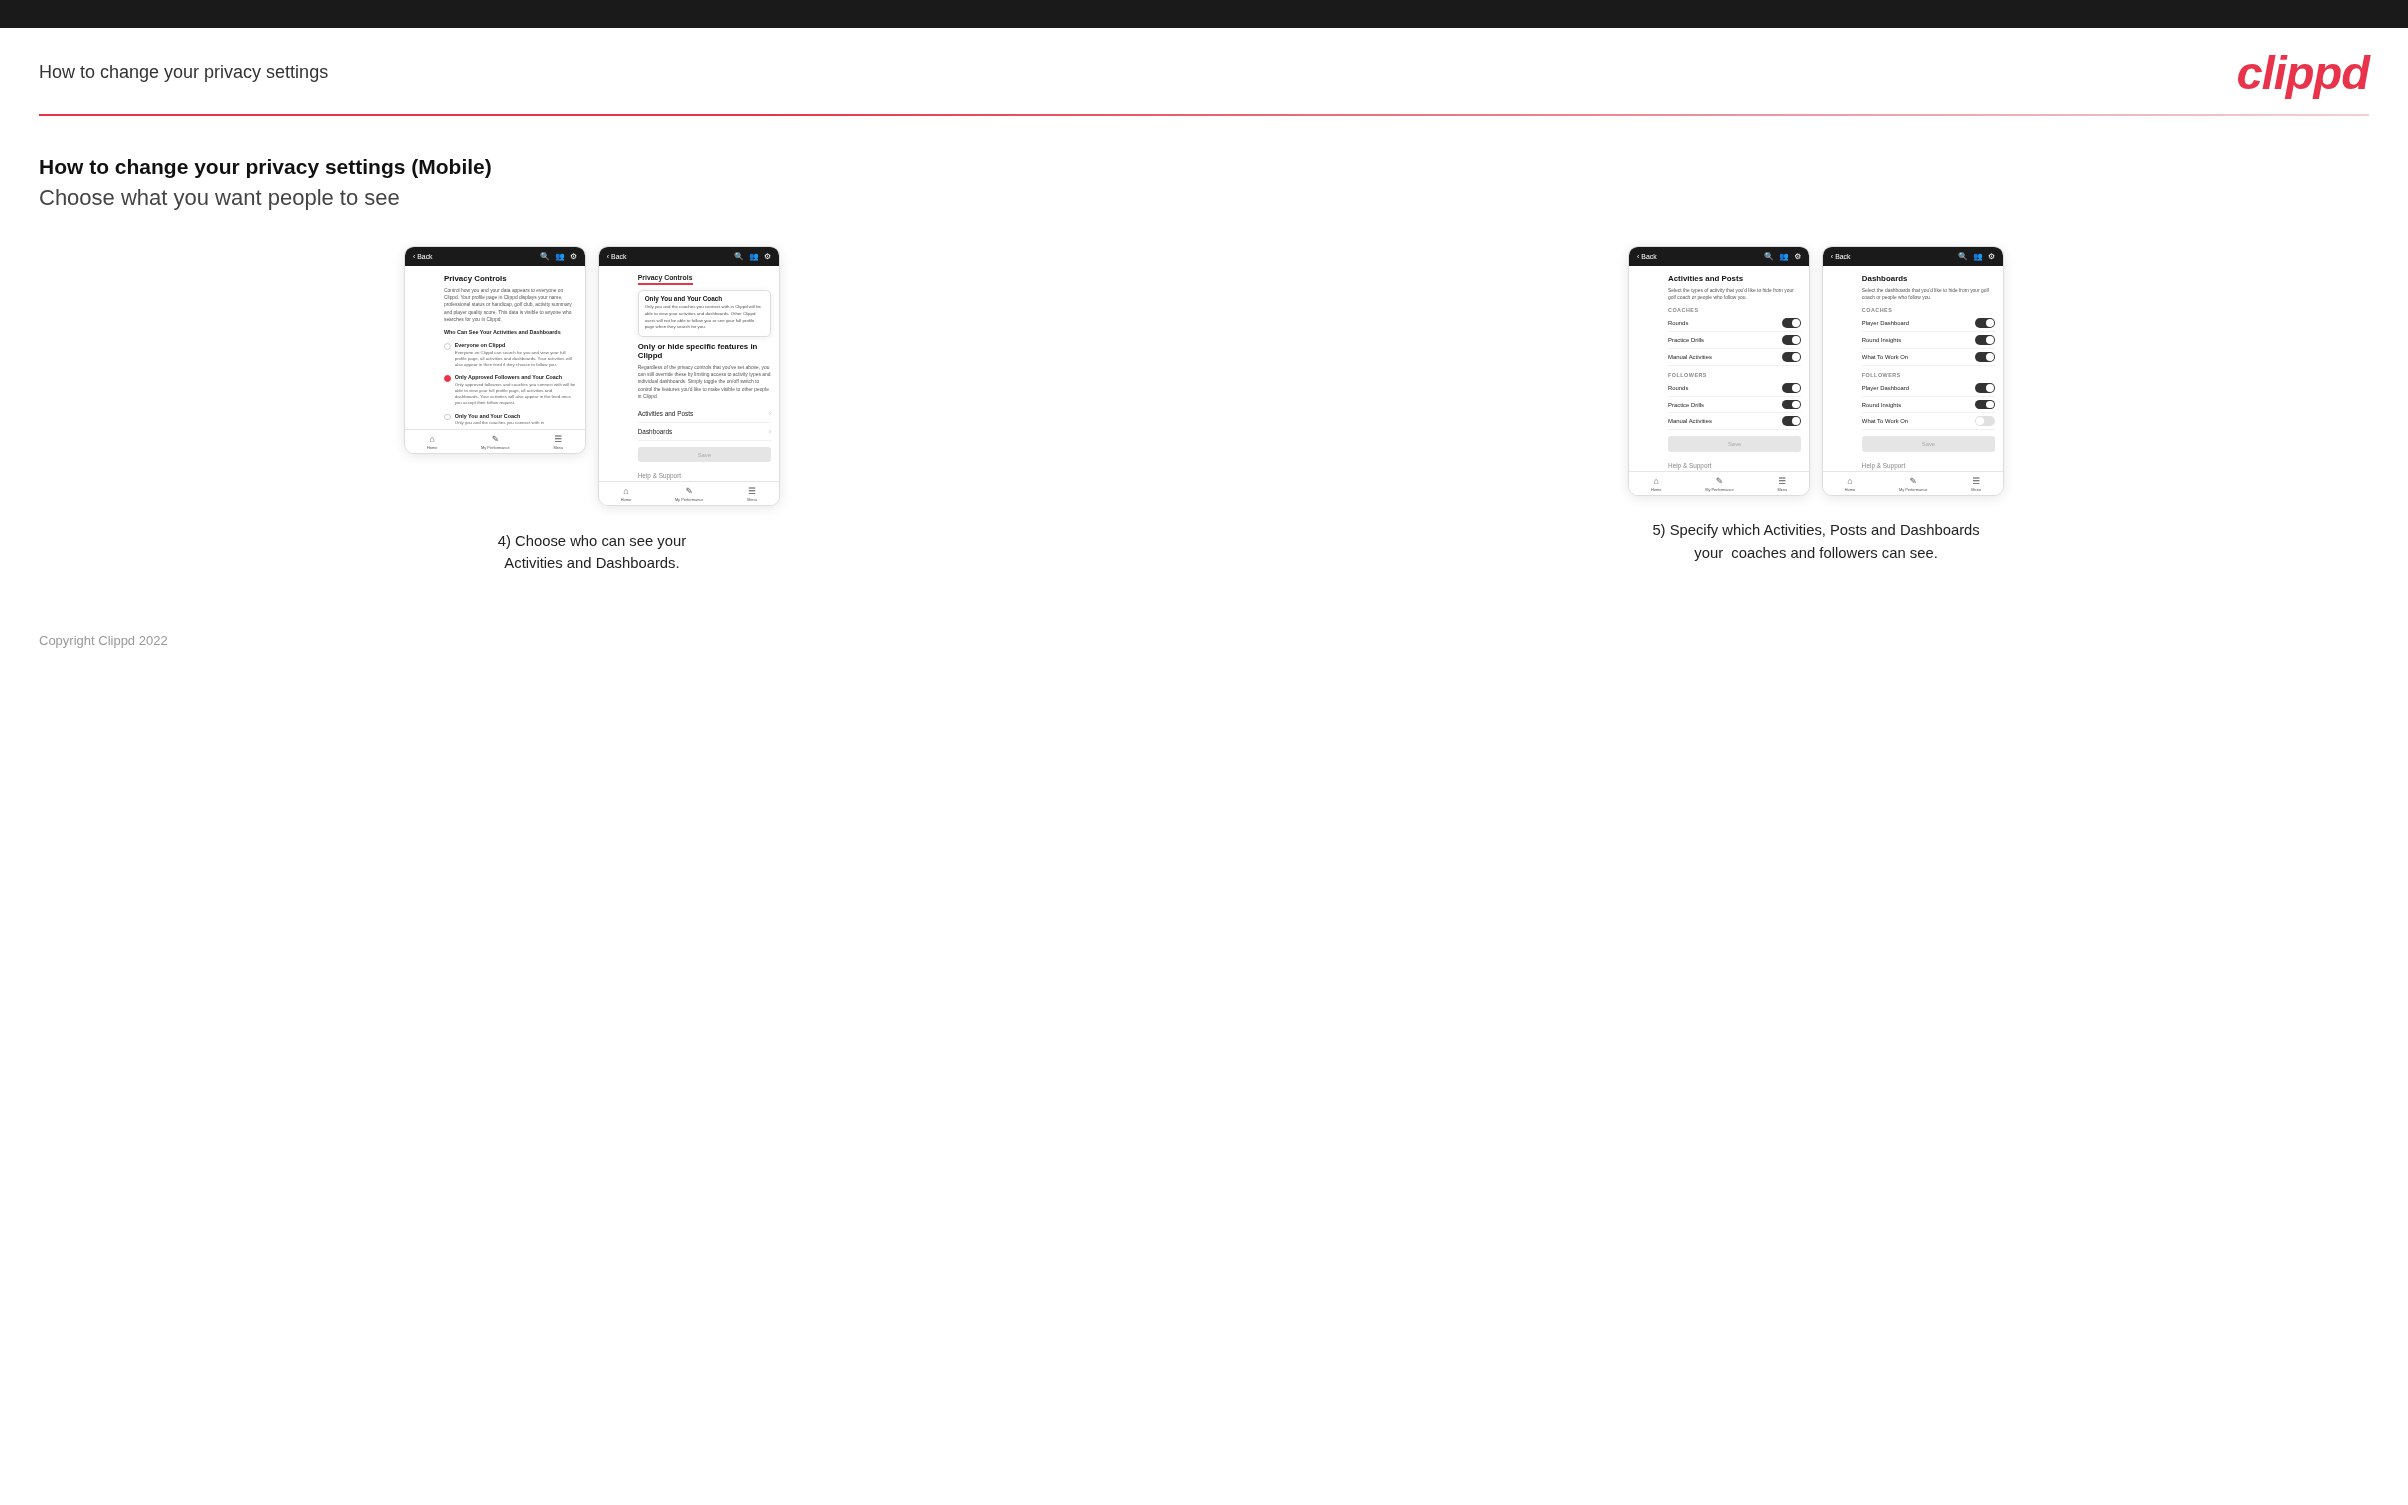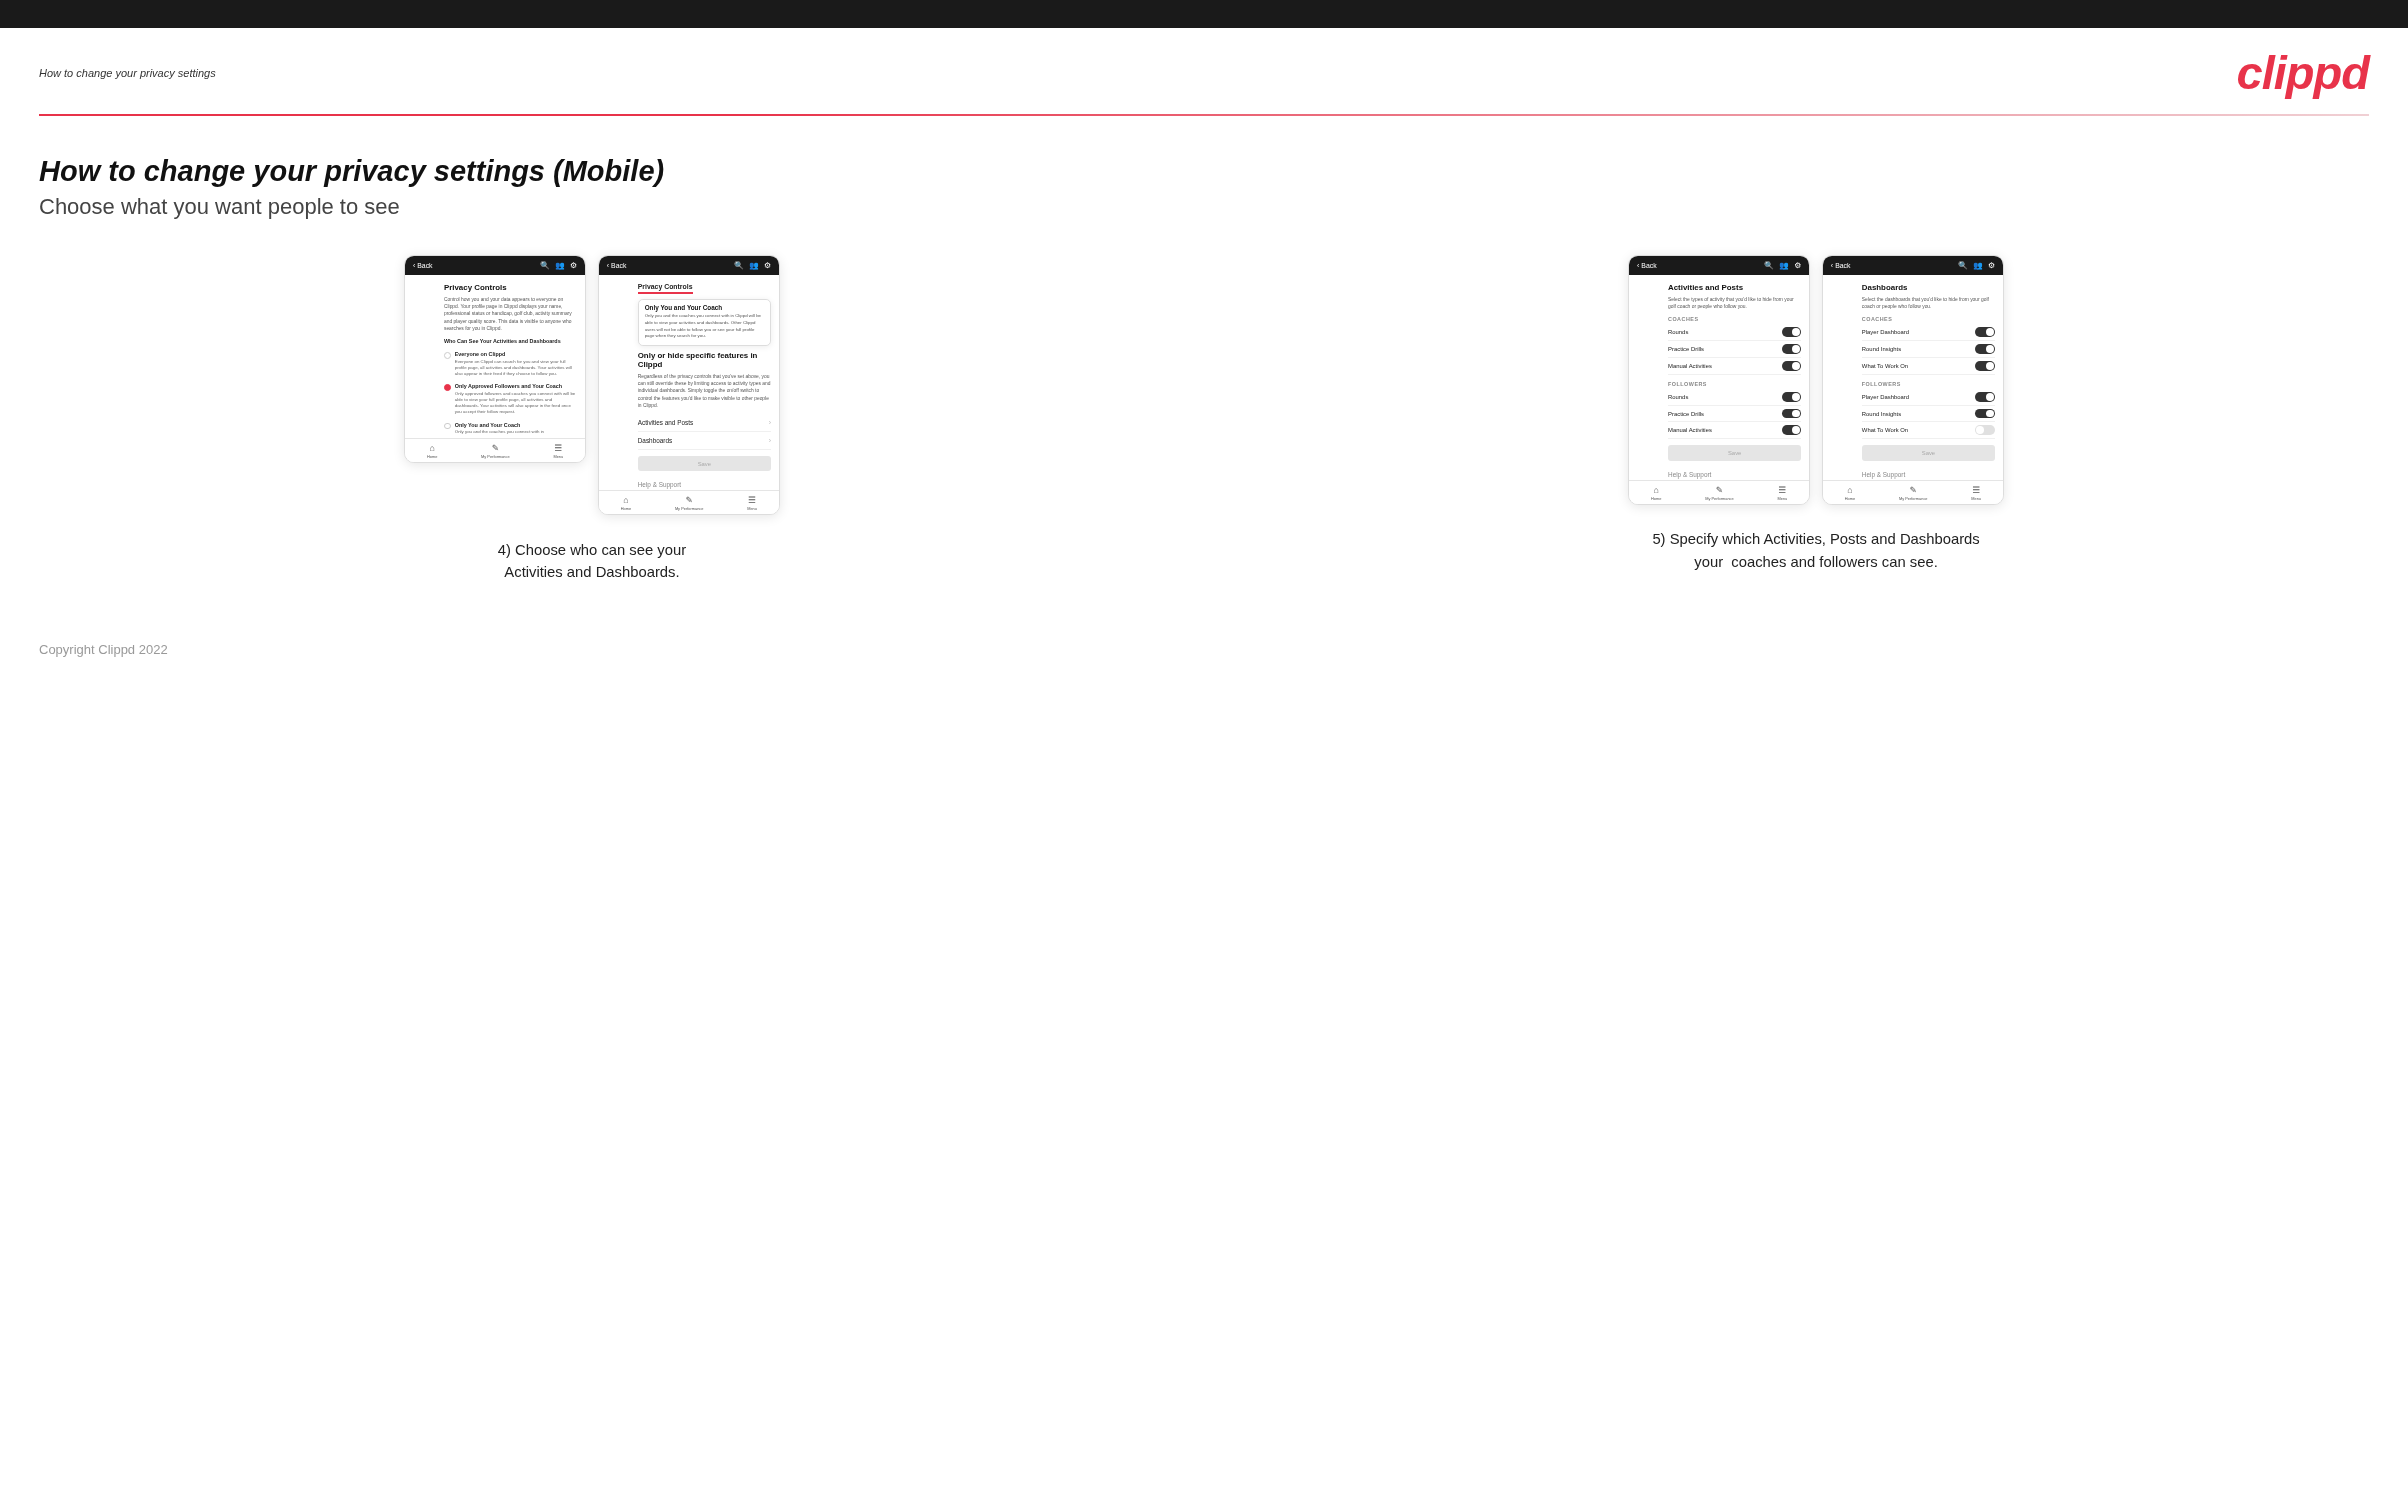--- a/index.html
+++ b/index.html
@@ -18,23 +18,22 @@
     }
 
     
     .header {
       display: flex;
       align-items: center;
       justify-content: space-between;
       padding: 17.7px 39px 13.8px 39px;
     }
     .header-title {
-      font-size: 11px;
+      font-size: 18px;
       color: #333;
-      font-style: italic;
     }
     .logo {
       font-size: 47px;
       font-weight: 800;
       color: #e8334a;
       font-style: italic;
       letter-spacing: -1px;
     }
 
     
@@ -42,25 +41,24 @@
       height: 2px;
       background: linear-gradient(to right, #e8334a 30%, #f0d0d4 100%);
       margin: 0 39px;
     }
 
     
     .main-content {
       padding: 39px 39px 29.6px 39px;
     }
     .page-heading {
-      font-size: 29px;
+      font-size: 21px;
       font-weight: 800;
       color: #111;
       margin-bottom: 5.9px;
-      font-style: italic;
     }
     .page-subheading {
       font-size: 22px;
       color: #444;
       margin-bottom: 35px;
     }
 
     
     .screenshots-grid {
       display: flex;

